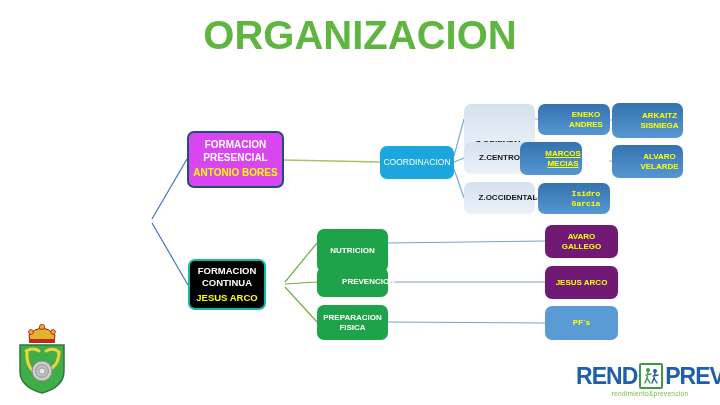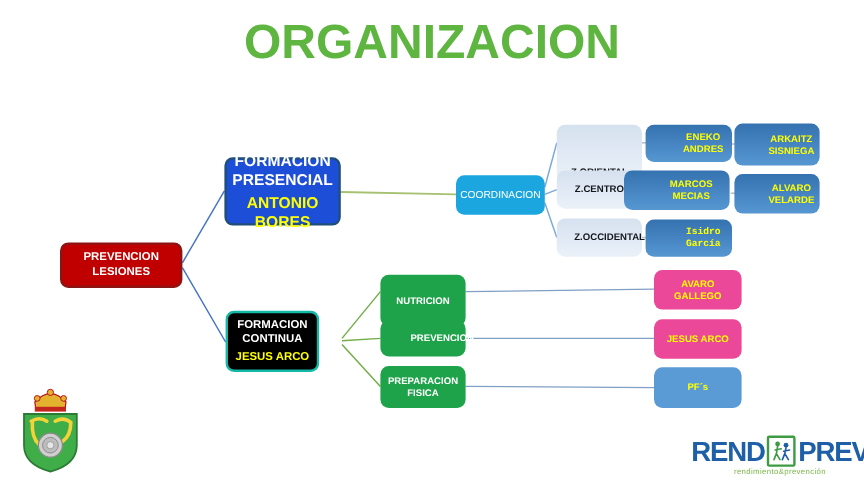--- a/index.html
+++ b/index.html
@@ -13,44 +13,44 @@
   }
   .connectors{position:absolute;left:0;top:0;width:720px;height:405px;}
   .node{
     position:absolute;display:flex;flex-direction:column;align-items:center;justify-content:center;
     text-align:center;border-radius:7px;font-weight:bold;line-height:1.25;box-sizing:border-box;
     padding:2px 4px;
   }
   
   .n-root{left:50px;top:202px;width:102px;height:38px;background:#C00000;border:2px solid #8E1414;color:#fff;font-size:9.5px;}
   
-  .n-pres{left:187px;top:131px;width:97px;height:57px;background:#1d4ed8;border:2px solid #1F4E79;color:#fff;font-size:13px;}
+  .n-pres{left:187px;top:131px;width:97px;height:57px;background:#d946ef;border:2px solid #1F4E79;color:#fff;font-size:10px;}
   .n-cont{left:188px;top:259px;width:78px;height:51px;background:#000000;border:2px solid #14b8a6;color:#fff;font-size:9.5px;}
   .node-person{color:#FFFF00;margin-top:3px;}
   
   .n-coord{left:380px;top:146px;width:74px;height:33px;background:#1CA6E0;color:#fff;font-size:8.5px;font-weight:normal;}
   
   .zone{background:linear-gradient(180deg,#d6e1ef,#eaf1f9);color:#15171c;font-size:8px;}
   .n-z0{left:464px;top:104px;width:71px;height:47px;justify-content:flex-end;}
   .n-z1{left:464px;top:142px;width:71px;height:32px;}
   .n-z2{left:464px;top:182px;width:71px;height:32px;padding-left:21px;}
   
   .bluebox{background:linear-gradient(180deg,#3572b0,#5697d2);color:#FFFF00;font-size:8px;padding-left:28px;}
   .n-c0{left:538px;top:104px;width:72px;height:31px;}
-  .n-c1{left:520px;top:142px;width:88px;height:33px;}
+  .n-c1{left:520px;top:142px;width:62px;height:33px;text-decoration:underline;}
   .n-c2{left:538px;top:183px;width:72px;height:31px;font-family:Liberation Mono, monospace;}
   .n-a0{left:612px;top:103px;width:71px;height:35px;}
   .n-a1{left:612px;top:145px;width:71px;height:33px;}
   
   .area{background:#1FA34A;color:#fff;font-size:8px;}
   .n-area0{left:317px;top:229px;width:71px;height:43px;}
   .n-area1{left:317px;top:267px;width:71px;height:30px;padding-left:36px;}
   .n-area2{left:317px;top:305px;width:71px;height:35px;}
   
-  .greenresp{background:#ec4899;color:#FFFF00;font-size:8px;}
+  .greenresp{background:#701a75;color:#FFFF00;font-size:8px;}
   .n-resp0{left:545px;top:225px;width:73px;height:33px;}
   .n-resp1{left:545px;top:266px;width:73px;height:33px;}
   .n-resp2{left:545px;top:306px;width:73px;height:34px;background:#5B9BD5;color:#FFFF00;font-size:8px;}
   
   .crest{position:absolute;left:15px;top:315px;width:54px;height:82px;}
   .rendprev{position:absolute;left:586px;top:363px;width:128px;height:38px;display:flex;flex-direction:column;align-items:center;}
   .rendprev-row{display:flex;align-items:center;gap:2px;}
   .rendprev-text{color:#1E5FA8;font-size:23px;font-weight:bold;letter-spacing:-1px;line-height:1;}
   .rendprev-iconbox{width:20px;height:22px;border:2px solid #3D9C42;border-radius:2px;display:flex;align-items:center;justify-content:center;background:#fff;}
   .rendprev-tagline{font-size:6.5px;color:#7AB648;margin-top:1px;letter-spacing:0.3px;}
@@ -81,23 +81,20 @@
 
     <line x1="285" y1="282" x2="317" y2="243" stroke="#70AD47" stroke-width="1.2"></line>
     <line x1="285" y1="284" x2="317" y2="282" stroke="#70AD47" stroke-width="1.2"></line>
     <line x1="285" y1="287" x2="317" y2="322" stroke="#70AD47" stroke-width="1.2"></line>
 
     <line x1="388" y1="243" x2="545" y2="241" stroke="#7F9FC4" stroke-width="1"></line>
     <line x1="388" y1="282" x2="545" y2="282" stroke="#7F9FC4" stroke-width="1"></line>
     <line x1="388" y1="322" x2="545" y2="323" stroke="#7F9FC4" stroke-width="1"></line>
   </svg>
 
-  <div class="node n-root">
-    <span>PREVENCION LESIONES</span>
-  </div>
 
   <div class="node n-pres">
     <span>FORMACION PRESENCIAL</span>
     <span class="node-person">ANTONIO BORES</span>
   </div>
   <div class="node n-cont">
     <span>FORMACION CONTINUA</span>
     <span class="node-person">JESUS ARCO</span>
   </div>
 

